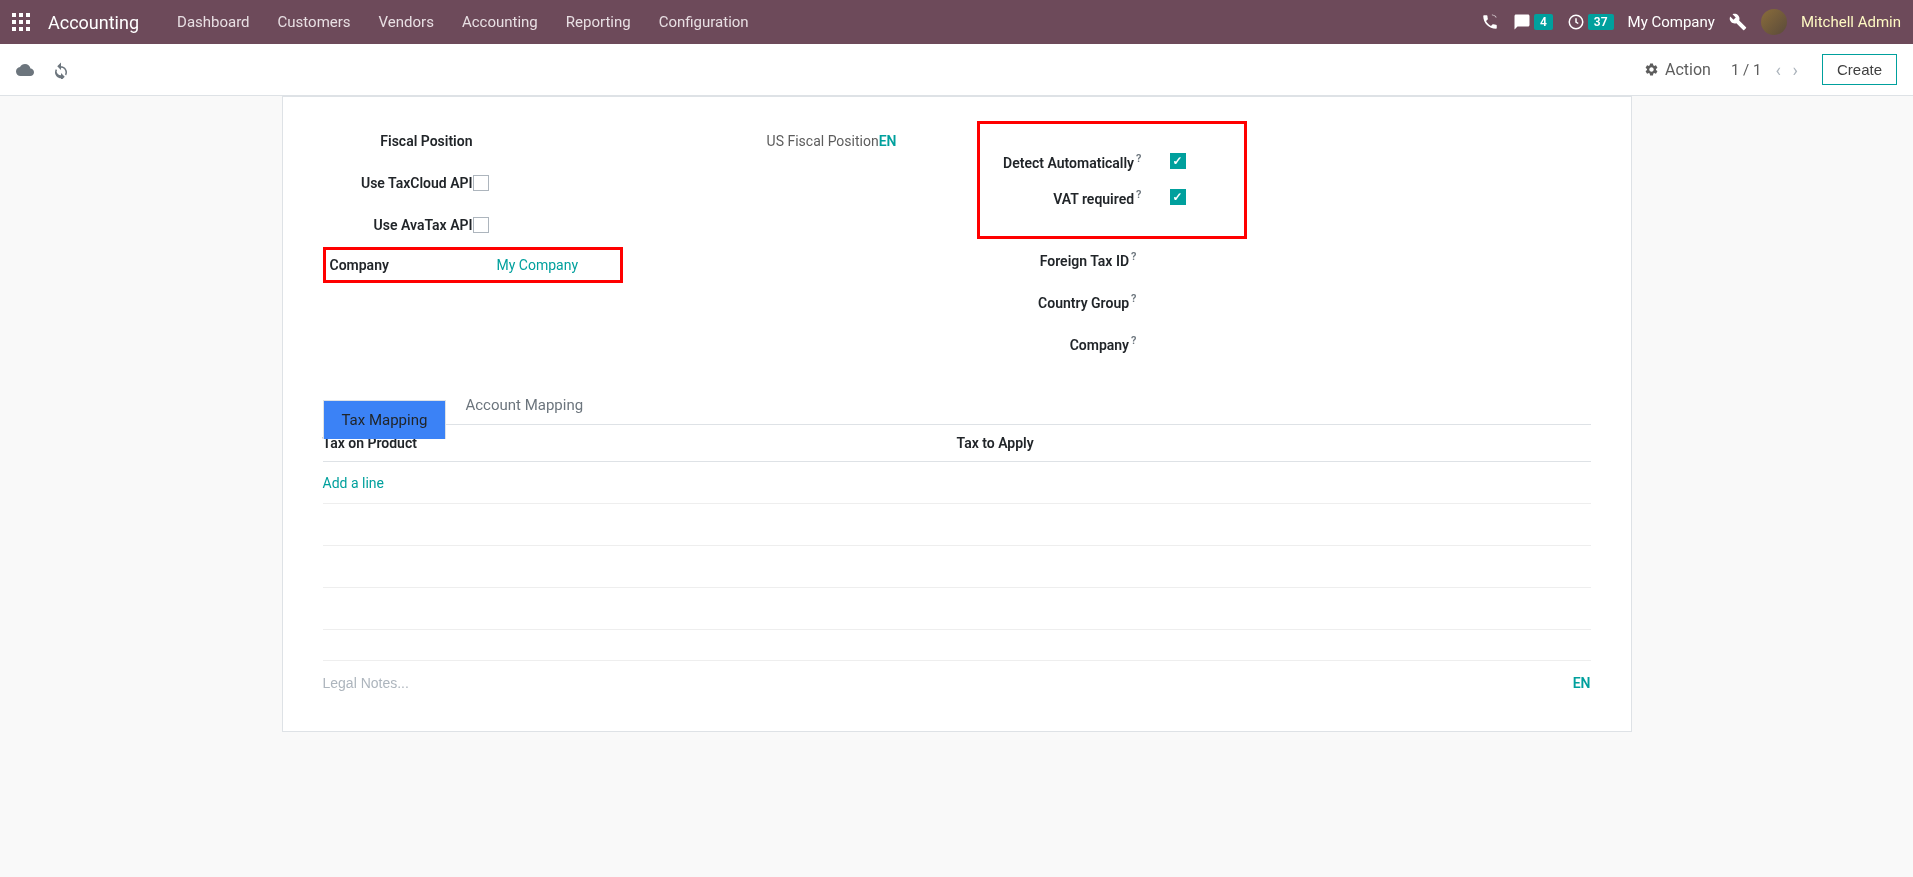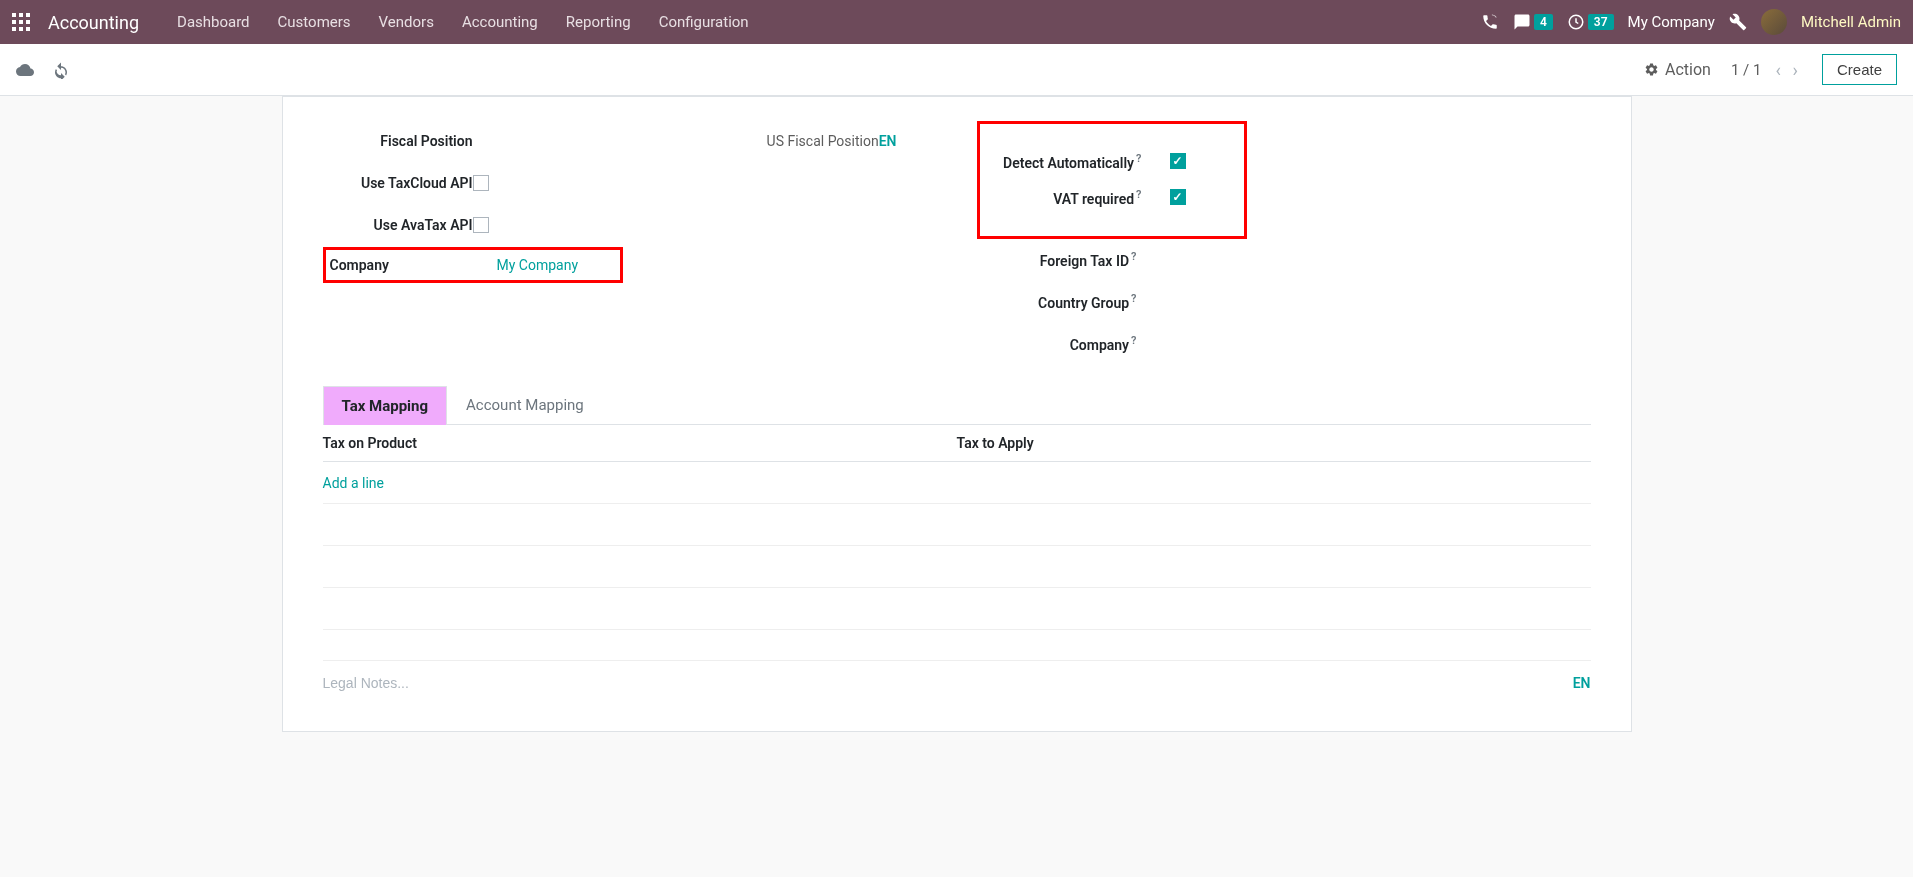--- a/index.html
+++ b/index.html
@@ -39,21 +39,21 @@
 .lang-badge { color: #00a09d; font-weight: 600; font-size: 14px; cursor: pointer; padding-right: 40px; }
 .checkbox { width: 16px; height: 16px; border: 1px solid #adb5bd; display: inline-flex; align-items: center; justify-content: center; cursor: pointer; }
 .checkbox.checked { background: #00a09d; border-color: #00a09d; }
 .checkbox.checked::after { content: "✓"; color: #fff; font-size: 12px; font-weight: bold; }
 .help-q { color: #6c757d; font-size: 11px; margin-left: 2px; vertical-align: super; cursor: help; }
 .highlight-box { border: 3px solid #ff0000; padding: 2px 4px; }
 .highlight-box-company { border: 3px solid #ff0000; padding: 0px 4px; display: flex; align-items: center; min-height: 36px; }
 .highlight-col-right .field-label { width: auto; min-width: 160px; }
 .tabs-row { display: flex; border-bottom: 1px solid #dee2e6; margin-top: 20px; }
 .tab { padding: 10px 18px; cursor: pointer; color: #6c757d; border: 1px solid transparent; border-bottom: none; font-size: 15px; }
-.tab.active { background: #f0abfc; border-color: #dee2e6; color: #212529; position: relative; top: 1px; font-weight: bold; }
+.tab.active { background: #3b82f6; border-color: #dee2e6; color: #212529; position: relative; top: 15px; }
 .tab-content { }
 .table-header { display: flex; padding: 10px 0; border-bottom: 1px solid #dee2e6; font-weight: 600; font-size: 14px; }
 .th-col { flex: 1; }
 .table-row { display: flex; padding: 10px 0; border-bottom: 1px solid #eee; min-height: 42px; align-items: center; }
 .add-line { color: #00a09d; cursor: pointer; font-size: 14px; }
 .notes-section { margin-top: 30px; border-top: 1px solid #eee; padding-top: 14px; display: flex; align-items: center; }
 .notes-input { flex: 1; border: none; outline: none; font-size: 14px; color: #6d28d9; background: transparent; }
 .notes-input::placeholder { color: #adb5bd; }
 svg { display: block; }
 </style>

